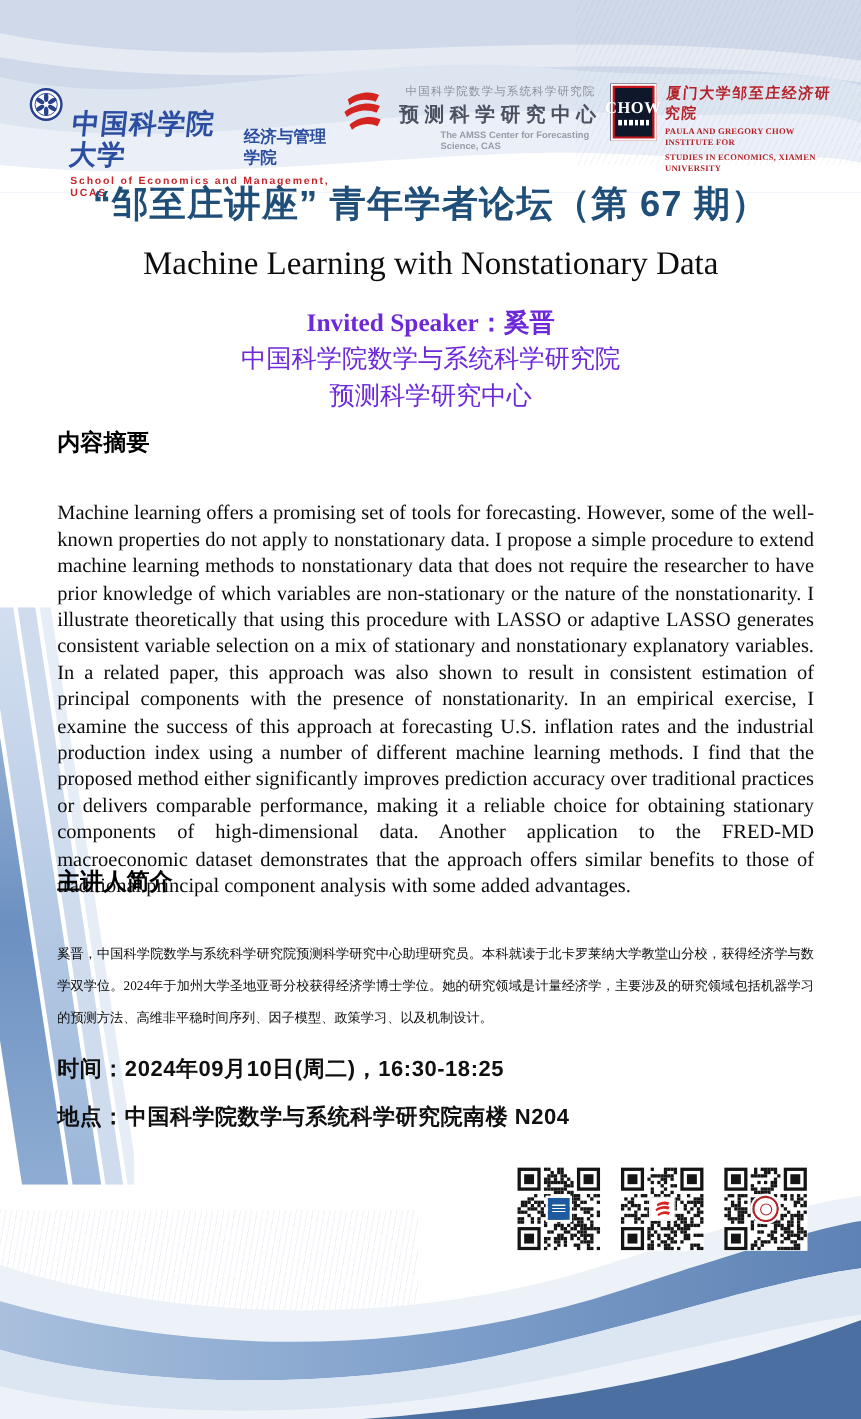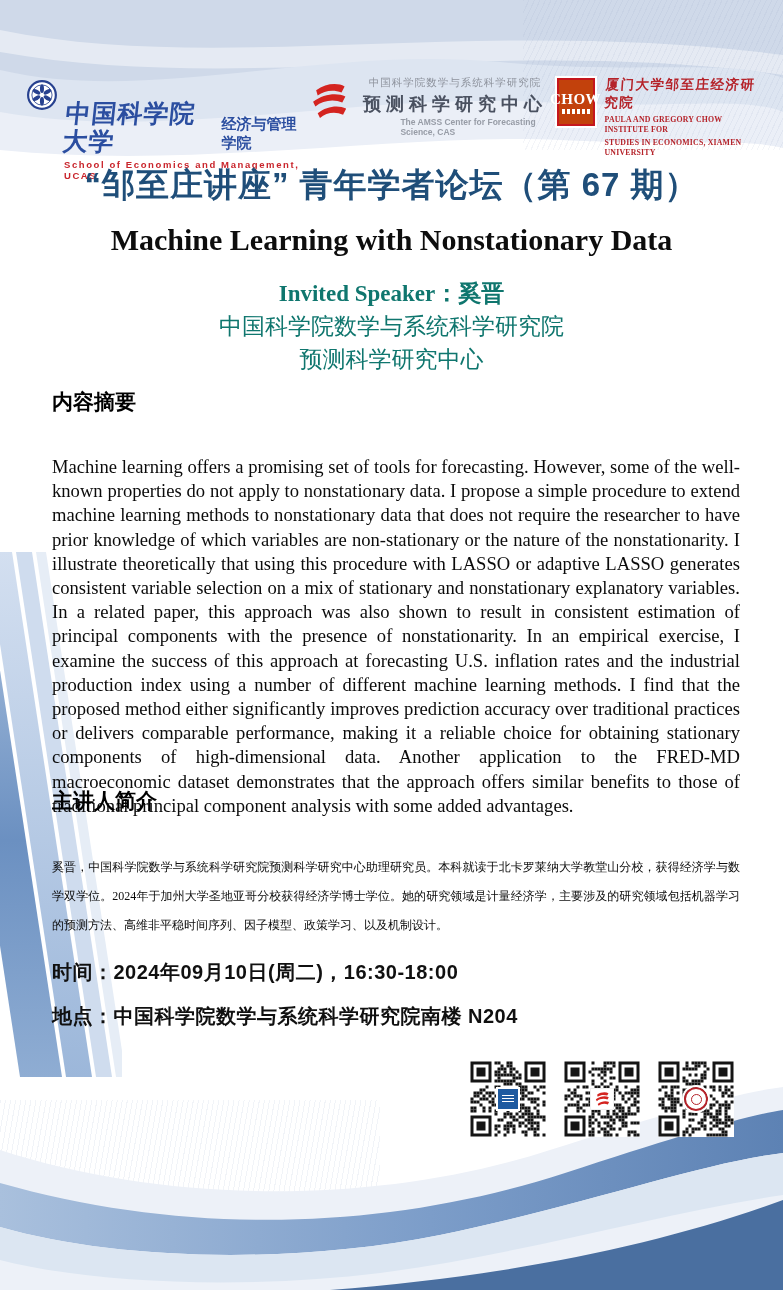--- a/index.html
+++ b/index.html
@@ -22,36 +22,36 @@
   .ucas-row1{display:flex;align-items:flex-end;gap:5px;}
   .ucas-name{font-size:25px;font-weight:700;color:#2b4ea0;transform:skewX(-6deg);letter-spacing:1px;line-height:28px;}
   .ucas-school{font-size:15px;font-weight:700;color:#2b4ea0;font-family:"Liberation Sans",sans-serif;padding-bottom:3px;margin-top:39px;}
   .ucas-en{font-size:9.5px;font-weight:600;color:#c9242b;letter-spacing:1.6px;margin-top:3px;font-family:"Liberation Sans",sans-serif;}
   .amss{gap:9px;}
   .amss-col{display:flex;flex-direction:column;align-items:center;}
   .amss-l1{font-size:10.5px;color:#8d929c;letter-spacing:1px;font-family:"Liberation Sans",sans-serif;}
   .amss-l2{font-size:18px;font-weight:700;color:#4a5160;letter-spacing:5px;margin:2px 0 1px 0;}
   .amss-l3{font-size:8.5px;font-weight:700;color:#979ca6;font-family:"Liberation Sans",sans-serif;margin-left:45px;}
   .chow{gap:8px;}
-  .chow-box{width:42px;height:52px;background:#c2410c;box-shadow:inset 0 0 0 2px #fff,inset 0 0 0 4px #c5161d;
+  .chow-box{width:42px;height:52px;background:#0f172a;box-shadow:inset 0 0 0 2px #fff,inset 0 0 0 4px #c5161d;
             display:flex;flex-direction:column;align-items:center;justify-content:center;flex:none;}
   .chow-word{color:#fff;font-weight:800;font-size:15px;letter-spacing:0.5px;line-height:16px;}
   .chow-bars{width:28px;height:5px;margin-top:2px;
              background:repeating-linear-gradient(90deg,#fff 0 3px,transparent 3px 5px);}
   .chow-col{display:flex;flex-direction:column;}
   .chow-cn{font-size:13.5px;font-weight:700;color:#b5232a;letter-spacing:1.5px;transform:skewX(-4deg);}
   .chow-en{font-size:7.8px;font-weight:700;color:#b5232a;line-height:10px;margin-top:3px;letter-spacing:.2px;}
   
   .title-cn{position:absolute;top:163px;left:0;width:100%;text-align:center;
             font-family:"Liberation Sans","DejaVu Sans",sans-serif;
             font-size:33px;font-weight:800;color:#1f4e79;letter-spacing:1px;}
   .title-en{position:absolute;top:223px;left:0;width:100%;text-align:center;
-            font-size:30px;font-weight:700;color:#0d0d0d;}
+            font-size:30px;font-weight:400;color:#0d0d0d;}
   .speaker{position:absolute;top:277px;left:0;width:100%;text-align:center;
-           font-size:23px;line-height:33px;color:#0f766e;}
+           font-size:23px;line-height:33px;color:#6d28d9;}
   .speaker .l1{font-weight:700;}
   
   .sec-h{position:absolute;left:52px;font-family:"Liberation Sans","DejaVu Sans",sans-serif;
          font-size:21px;font-weight:700;color:#000;text-align:center;}
   .h-abstract{top:388px;}
   .h-bio{top:787px;}
   .para{position:absolute;left:52px;width:688px;text-align:justify;color:#0b0b0b;margin-top:36px;}
   .p-abstract{top:419px;font-size:18.6px;line-height:24.2px;}
   .p-bio{top:817px;font-size:12px;line-height:29px;}
   
@@ -176,21 +176,21 @@
     <div>预测科学研究中心</div>
   </div>
 
   <div class="sec-h h-abstract">内容摘要</div>
   <div class="para p-abstract">Machine learning offers a promising set of tools for forecasting. However, some of the well-known properties do not apply to nonstationary data. I propose a simple procedure to extend machine learning methods to nonstationary data that does not require the researcher to have prior knowledge of which variables are non-stationary or the nature of the nonstationarity. I illustrate theoretically that using this procedure with LASSO or adaptive LASSO generates consistent variable selection on a mix of stationary and nonstationary explanatory variables. In a related paper, this approach was also shown to result in consistent estimation of principal components with the presence of nonstationarity. In an empirical exercise, I examine the success of this approach at forecasting U.S. inflation rates and the industrial production index using a number of different machine learning methods. I find that the proposed method either significantly improves prediction accuracy over traditional practices or delivers comparable performance, making it a reliable choice for obtaining stationary components of high-dimensional data. Another application to the FRED-MD macroeconomic dataset demonstrates that the approach offers similar benefits to those of traditional principal component analysis with some added advantages.</div>
 
   <div class="sec-h h-bio">主讲人简介</div>
   <div class="para p-bio">奚晋，中国科学院数学与系统科学研究院预测科学研究中心助理研究员。本科就读于北卡罗莱纳大学教堂山分校，获得经济学与数学双学位。2024年于加州大学圣地亚哥分校获得经济学博士学位。她的研究领域是计量经济学，主要涉及的研究领域包括机器学习的预测方法、高维非平稳时间序列、因子模型、政策学习、以及机制设计。</div>
 
   <div class="details">
-    <div class="detail-line">时间：2024年09月10日(周二)，16:30-18:00</div>
+    <div class="detail-line">时间：2024年09月10日(周二)，16:30-18:25</div>
     <div class="detail-line">地点：中国科学院数学与系统科学研究院南楼 N204</div>
   </div>
 
   <div class="qr-row">
     <div class="qr">
       <div class="qr-mod">
           <svg width="76" height="76" viewBox="-0.5 -0.5 76 76" xmlns="http://www.w3.org/2000/svg">
             <rect x="-0.5" y="-0.5" width="76" height="76" fill="#fff"></rect>
             <rect x="24" y="0" width="3" height="3" fill="#151515"></rect>
             <rect x="27" y="0" width="3" height="3" fill="#151515"></rect>

